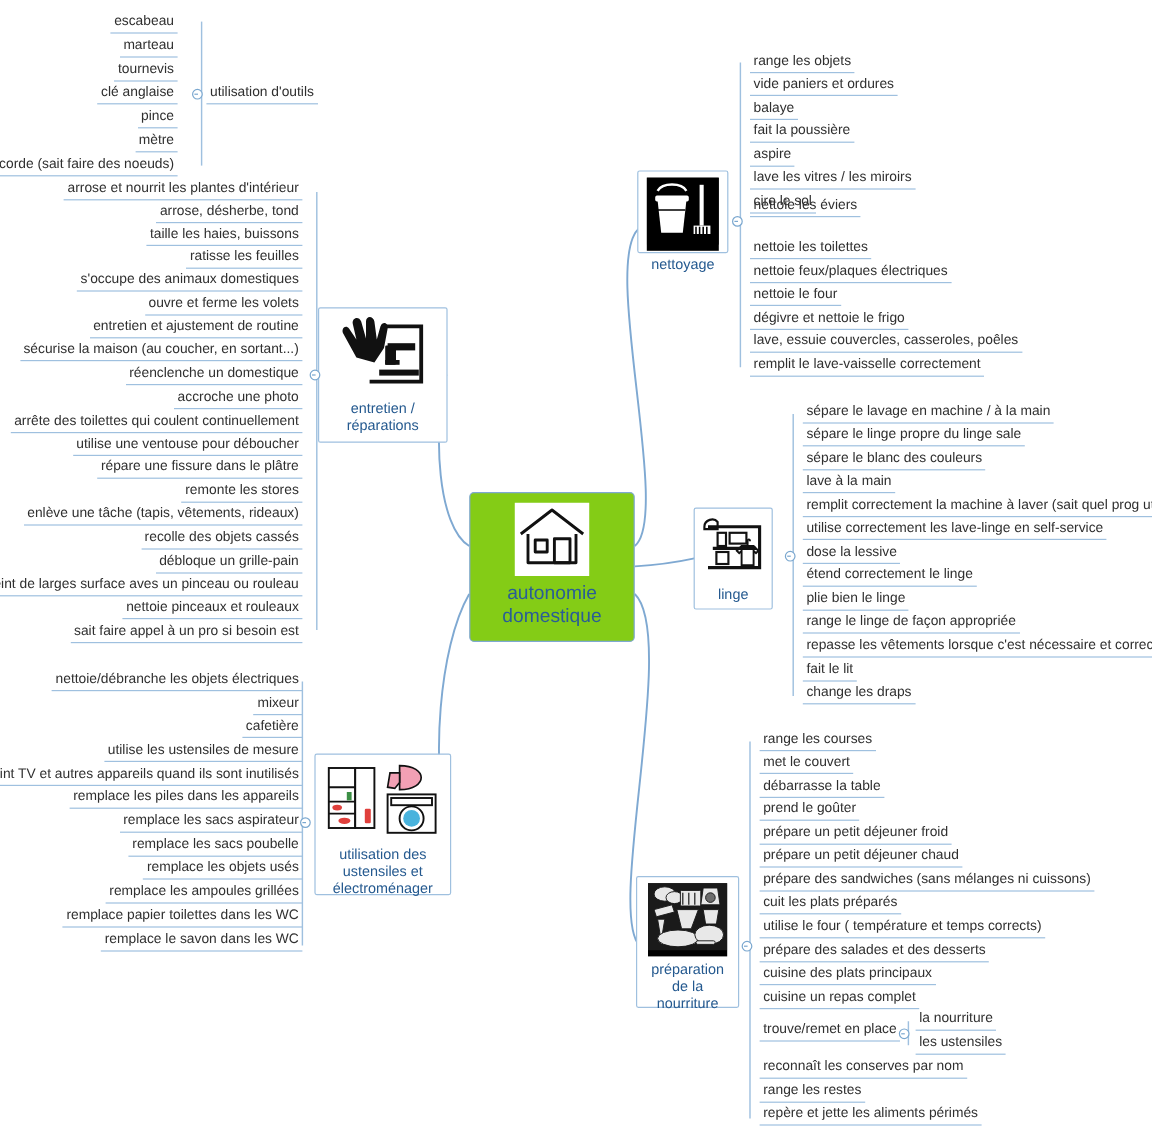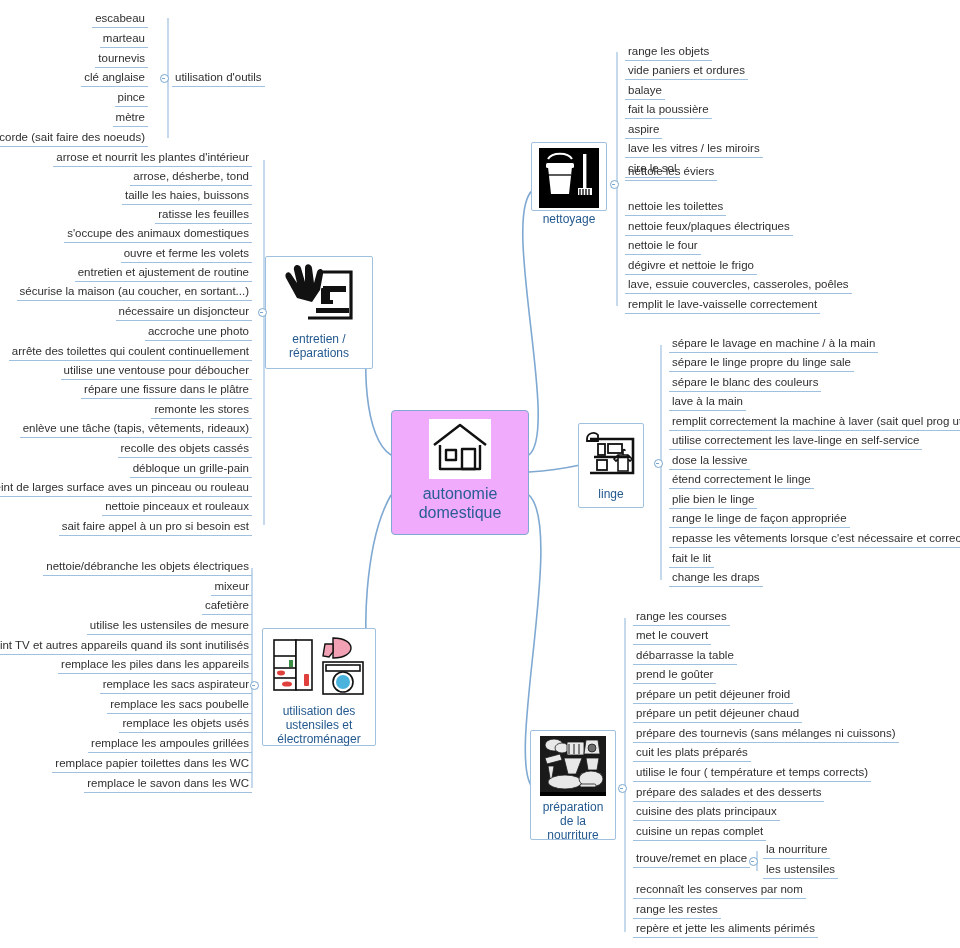--- a/index.html
+++ b/index.html
@@ -78,21 +78,21 @@
     text-align:center;
     white-space:pre-line;
   }
   .branch .bicon{display:block;}
 
   
   #center{
     position:absolute;
     left:391px;top:410px;
     width:138px;height:125px;
-    background:#f0abfc;
+    background:#84cc16;
     border:1px solid #7fa9d2;
     border-radius:4px;
     box-sizing:border-box;
     display:flex;flex-direction:column;
     align-items:center;justify-content:flex-start;
     padding-top:8px;
   }
   #center .ctitle{
     margin-top:5px;
     font-size:16px;line-height:19px;
@@ -189,21 +189,21 @@
   <div class="leaf l" style="right:812px;top:130px;">corde (sait faire des noeuds)</div>
 
   <div class="leaf l" style="right:708px;top:150px;">arrose et nourrit les plantes d'intérieur</div>
   <div class="leaf l" style="right:708px;top:169px;">arrose, désherbe, tond</div>
   <div class="leaf l" style="right:708px;top:188px;">taille les haies, buissons</div>
   <div class="leaf l" style="right:708px;top:207px;">ratisse les feuilles</div>
   <div class="leaf l" style="right:708px;top:226px;">s'occupe des animaux domestiques</div>
   <div class="leaf l" style="right:708px;top:246px;">ouvre et ferme les volets</div>
   <div class="leaf l" style="right:708px;top:265px;">entretien et ajustement de routine</div>
   <div class="leaf l" style="right:708px;top:284px;">sécurise la maison (au coucher, en sortant...)</div>
-  <div class="leaf l" style="right:708px;top:304px;">nécessaire un disjoncteur</div>
+  <div class="leaf l" style="right:708px;top:304px;">réenclenche un domestique</div>
   <div class="leaf l" style="right:708px;top:324px;">accroche une photo</div>
   <div class="leaf l" style="right:708px;top:344px;">arrête des toilettes qui coulent continuellement</div>
   <div class="leaf l" style="right:708px;top:363px;">utilise une ventouse pour déboucher</div>
   <div class="leaf l" style="right:708px;top:382px;">répare une fissure dans le plâtre</div>
   <div class="leaf l" style="right:708px;top:402px;">remonte les stores</div>
   <div class="leaf l" style="right:708px;top:421px;">enlève une tâche (tapis, vêtements, rideaux)</div>
   <div class="leaf l" style="right:708px;top:441px;">recolle des objets cassés</div>
   <div class="leaf l" style="right:708px;top:461px;">débloque un grille-pain</div>
   <div class="leaf l" style="right:708px;top:480px;">peint de larges surface aves un pinceau ou rouleau</div>
   <div class="leaf l" style="right:708px;top:499px;">nettoie pinceaux et rouleaux</div>
@@ -369,21 +369,21 @@
 nourriture</span>
   </div>
   <span class="dot" style="left:618px;top:784px;"></span>
 
   <div class="leaf r" style="left:633px;top:609px;">range les courses</div>
   <div class="leaf r" style="left:633px;top:628px;">met le couvert</div>
   <div class="leaf r" style="left:633px;top:648px;">débarrasse la table</div>
   <div class="leaf r" style="left:633px;top:667px;">prend le goûter</div>
   <div class="leaf r" style="left:633px;top:687px;">prépare un petit déjeuner froid</div>
   <div class="leaf r" style="left:633px;top:706px;">prépare un petit déjeuner chaud</div>
-  <div class="leaf r" style="left:633px;top:726px;">prépare des tournevis (sans mélanges ni cuissons)</div>
+  <div class="leaf r" style="left:633px;top:726px;">prépare des sandwiches (sans mélanges ni cuissons)</div>
   <div class="leaf r" style="left:633px;top:745px;">cuit les plats préparés</div>
   <div class="leaf r" style="left:633px;top:765px;">utilise le four ( température et temps corrects)</div>
   <div class="leaf r" style="left:633px;top:785px;">prépare des salades et des desserts</div>
   <div class="leaf r" style="left:633px;top:804px;">cuisine des plats principaux</div>
   <div class="leaf r" style="left:633px;top:824px;">cuisine un repas complet</div>
 
   <div class="subnode" style="left:633px;top:851px;">trouve/remet en place</div>
   <span class="dot" style="left:749px;top:857px;"></span>
   <div class="leaf r" style="left:763px;top:842px;">la nourriture</div>
   <div class="leaf r" style="left:763px;top:862px;">les ustensiles</div>

